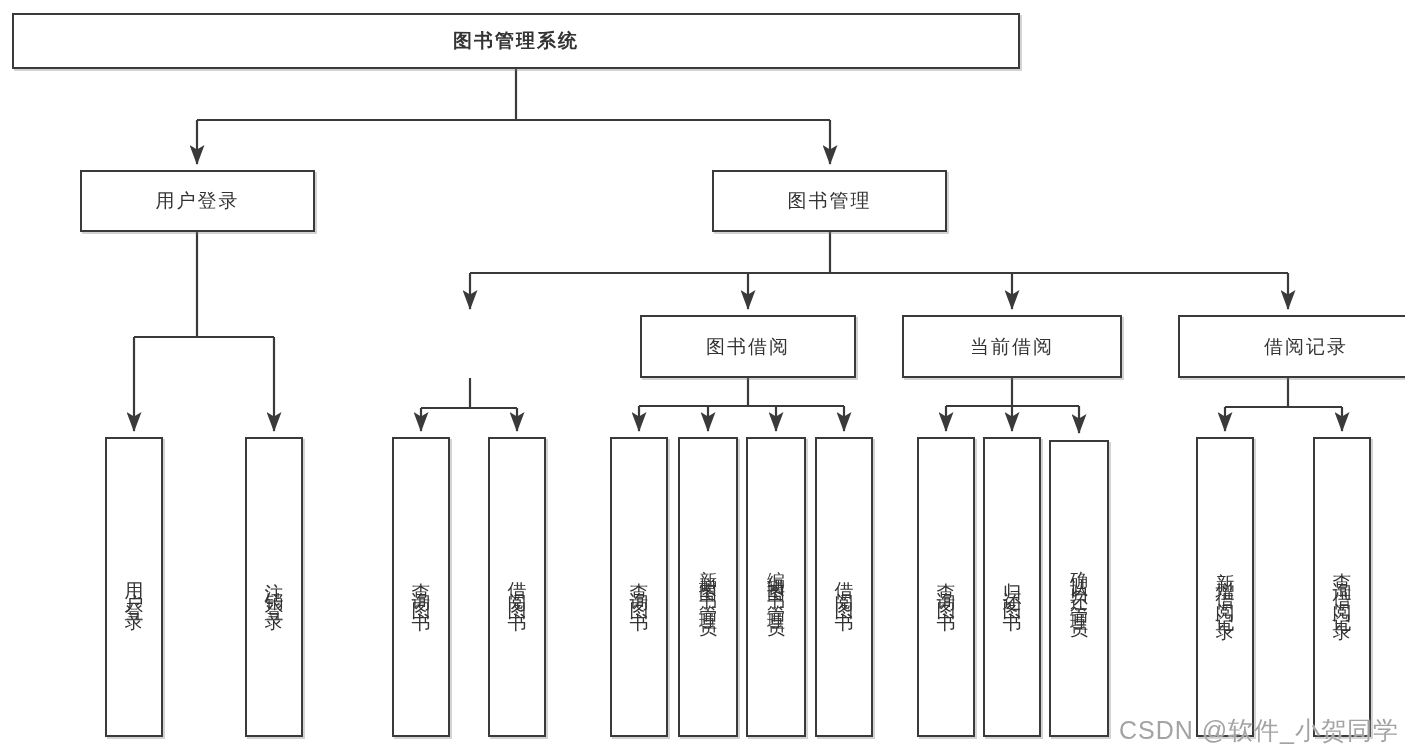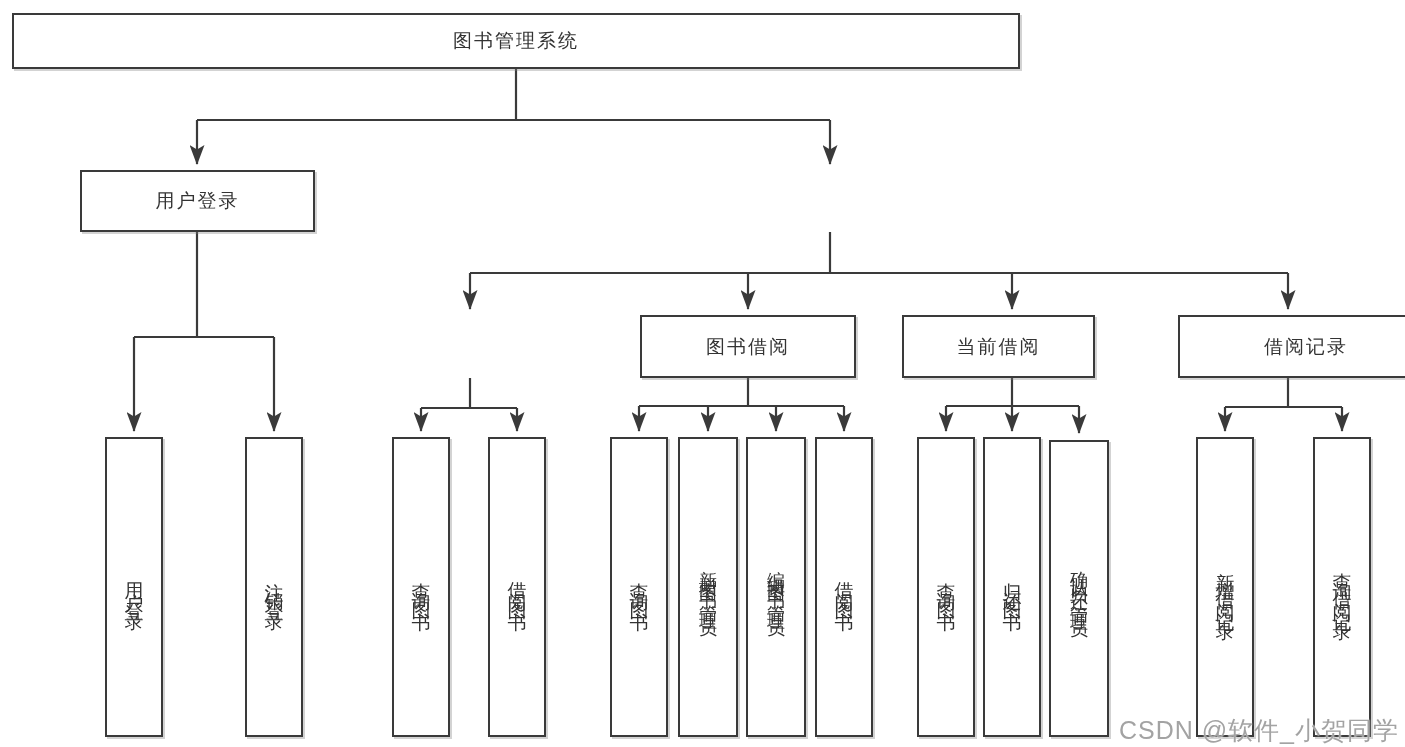--- a/index.html
+++ b/index.html
@@ -27,21 +27,21 @@
     background: #ffffff;
     color: #333333;
     display: flex;
     align-items: center;
     justify-content: center;
     font-size: 19px;
     letter-spacing: 2px;
     box-shadow: 2px 2px 0 rgba(130,130,130,0.35);
     white-space: nowrap;
   }
-  .box.root  { left: 12px;  top: 13px;  width: 1008px; height: 56px; }
+  .box.root  { left: 12px;  top: 13px;  width: 1008px; height: 56px; font-weight: bold; }
   .box.lvl2  { top: 170px; height: 62px; width: 235px; }
   .box.lvl3  { top: 315px; height: 63px; }
   .box.v {
     top: 437px;
     height: 300px;
     width: 58px;
     writing-mode: vertical-rl;
     text-orientation: mixed;
     letter-spacing: 10px;
     padding: 4px 0;
@@ -127,23 +127,24 @@
         <path d="M1225 407 H1342"></path>
         <path d="M1225 407 V431" marker-end="url(#arr)"></path>
         <path d="M1342 407 V431" marker-end="url(#arr)"></path>
       </g>
     </g>
   </svg>
 
   <div class="box root">图书管理系统</div>
 
   <div class="box lvl2" style="left:80px;">用户登录</div>
+  <div class="box lvl2" style="left:712px;">图书管理</div>
 
   <div class="box lvl3" style="left:640px; width:216px;">图书借阅</div>
-  <div class="box lvl3" style="left:902px; width:193px;">当前借阅</div>
+  <div class="box lvl3" style="left:902px; width:220px;">当前借阅</div>
   <div class="box lvl3" style="left:1178px; width:256px;">借阅记录</div>
 
   <div class="box v" style="left:105px;">用户登录</div>
   <div class="box v" style="left:245px;">注销登录</div>
 
   <div class="box v" style="left:392px;">查询图书</div>
   <div class="box v" style="left:488px;">借阅图书</div>
 
   <div class="box v" style="left:610px;">查询图书</div>
   <div class="box v long" style="left:678px;">新增图书（管理员）</div>

